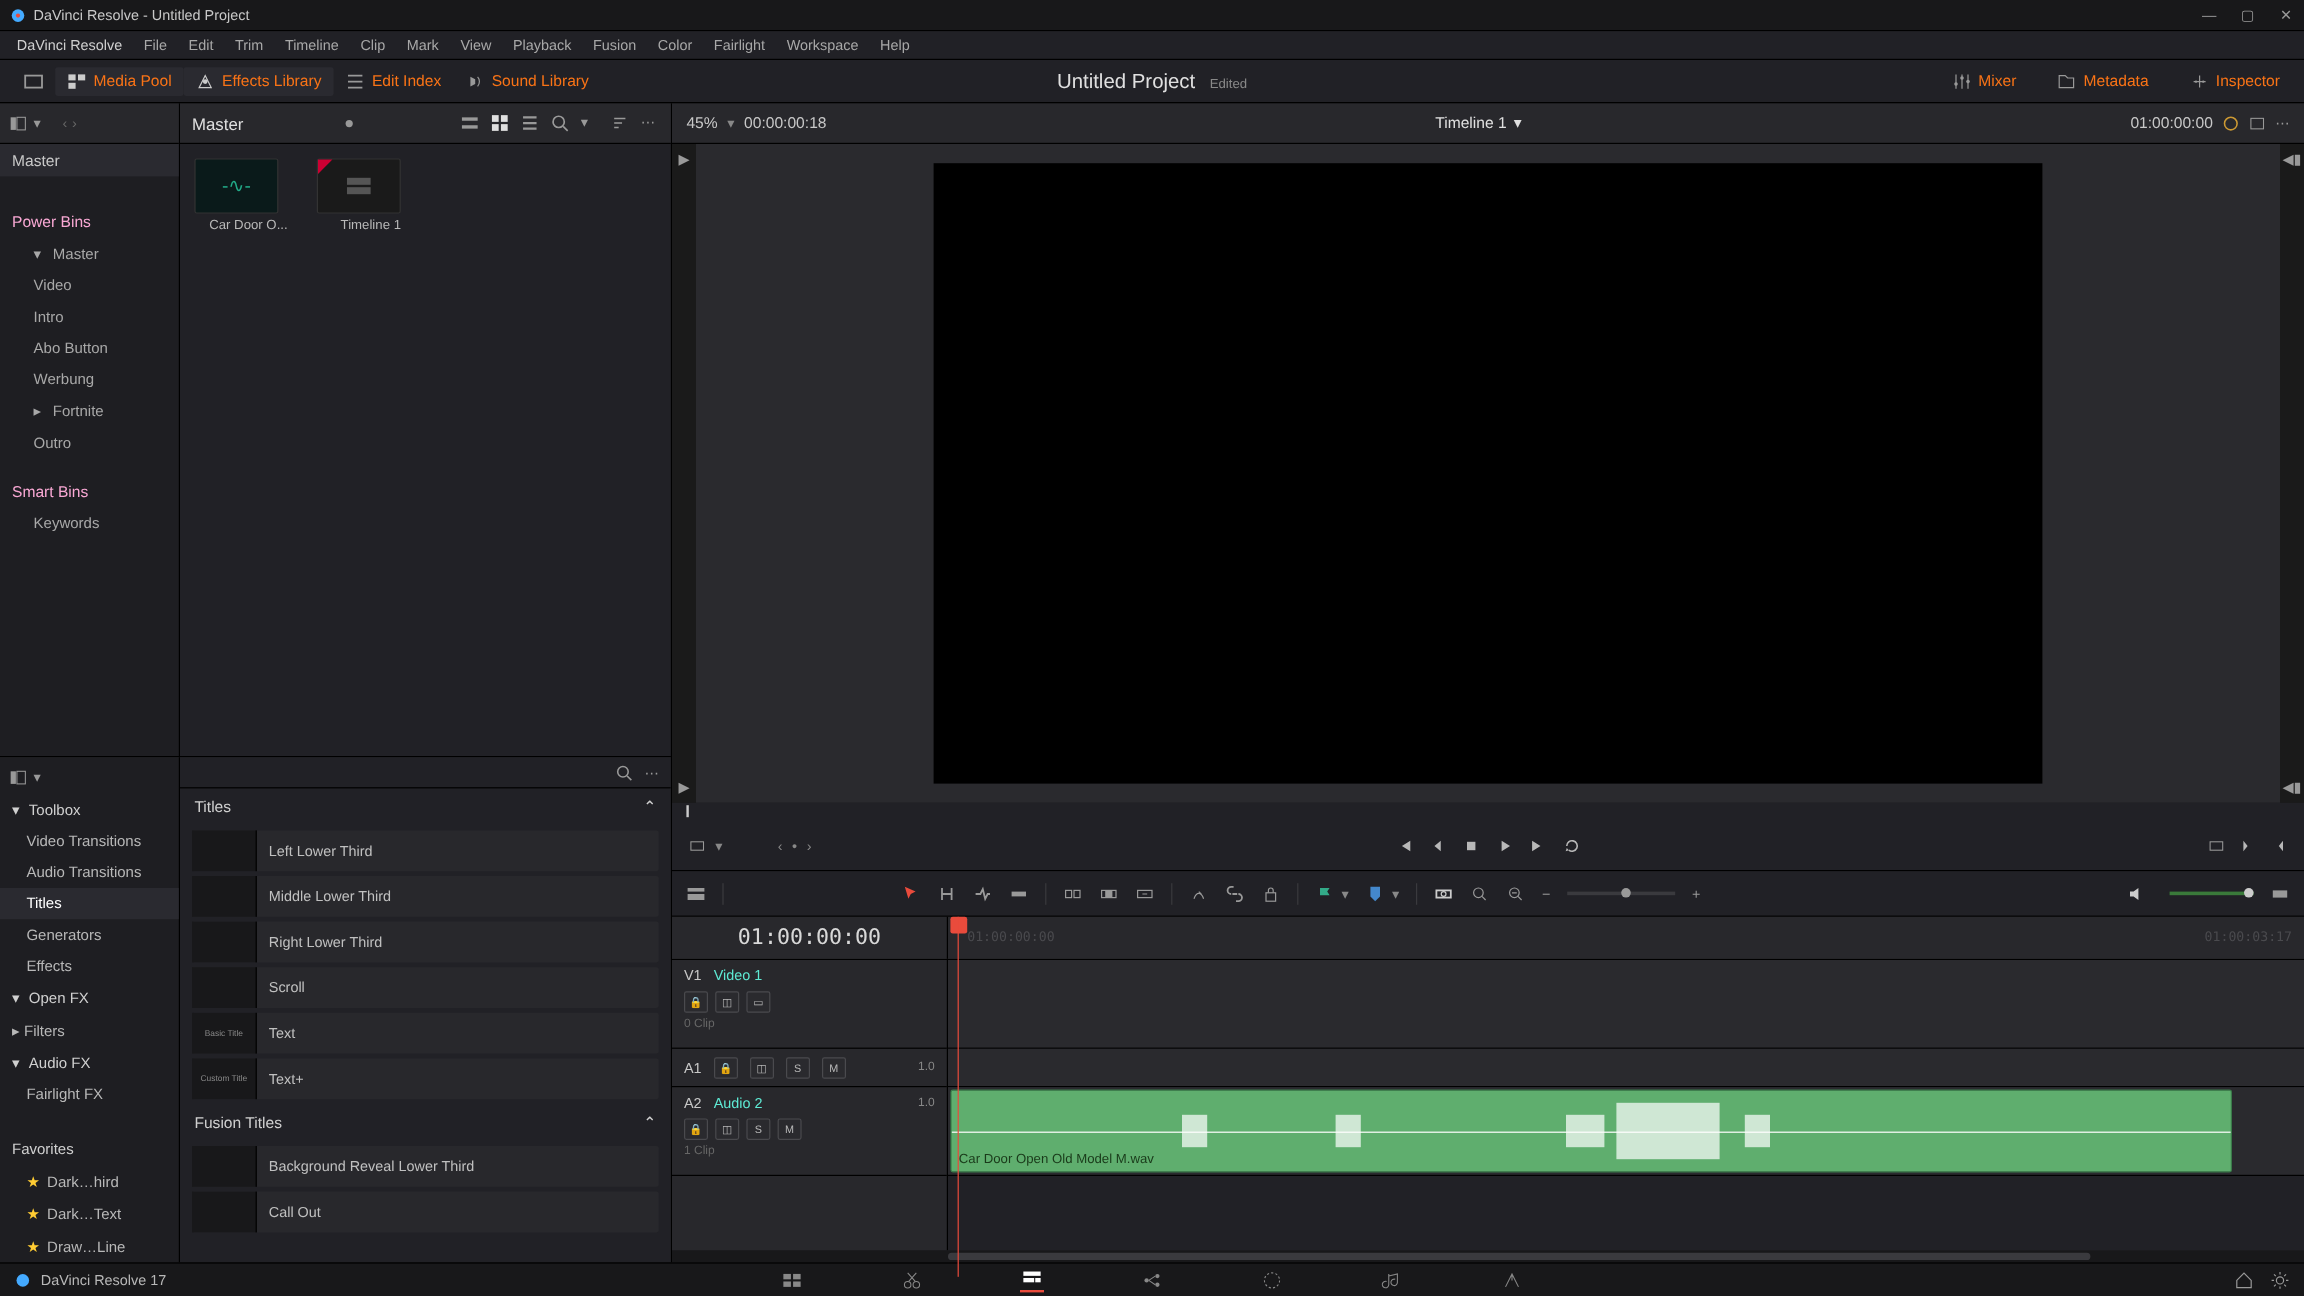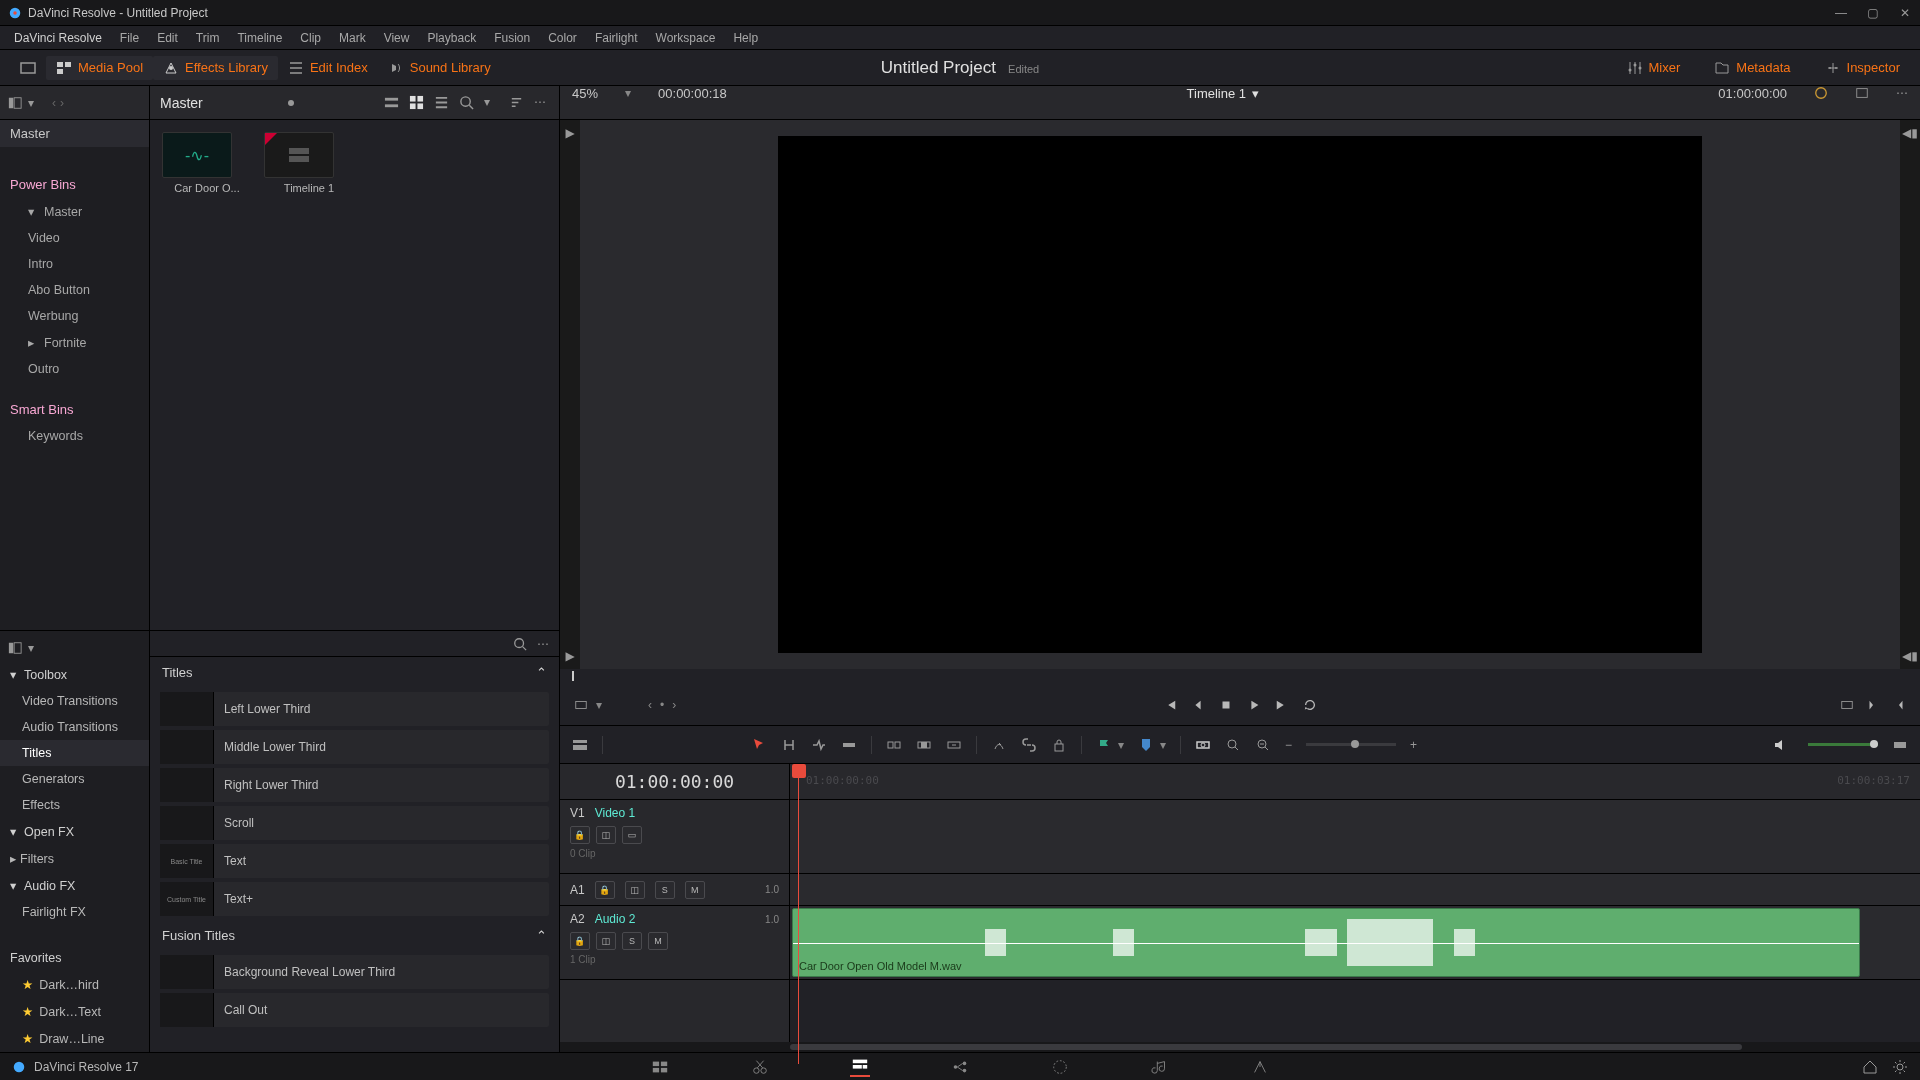--- a/index.html
+++ b/index.html
@@ -72,21 +72,21 @@
 
 .fx-list { flex: 1; background: #212126; overflow: hidden; }
 .fx-search { height: 26px; display: flex; align-items: center; justify-content: flex-end; padding: 0 10px; gap: 10px; border-bottom: 1px solid #000; }
 .fx-cat { padding: 8px 12px; color: #d0d0d0; font-size: 13px; display: flex; justify-content: space-between; align-items: center; }
 .fx-item { display: flex; align-items: center; margin: 4px 10px; background: #28282c; border-radius: 2px; height: 34px; cursor: pointer; }
 .fx-item .preview { width: 54px; height: 100%; background: #18181a; display: flex; align-items: center; justify-content: center; font-size: 7px; color: #888; border-right: 1px solid #000; }
 .fx-item .label { padding: 0 10px; color: #c0c0c0; font-size: 12px; }
 
 
 .viewer-area { height: 640px; display: flex; flex-direction: column; border-bottom: 1px solid #000; }
-.viewer-toolbar { height: 34px; display: flex; align-items: flex-start; padding: 0 12px; background: #28282c; border-bottom: 1px solid #000; gap: 27px; }
+.viewer-toolbar { height: 34px; display: flex; align-items: center; padding: 0 12px; background: #28282c; border-bottom: 1px solid #000; gap: 8px; }
 .viewer-toolbar .zoom { color: #c8c8c8; font-size: 13px; }
 .viewer-toolbar .tc { color: #c8c8c8; font-size: 13px; }
 .viewer-toolbar .tlname { color: #e0e0e0; font-size: 13px; display: flex; align-items: center; gap: 6px; }
 .viewer-toolbar .spacer { flex: 1; }
 .viewer-canvas { flex: 1; background: #2a2a2e; position: relative; display: flex; align-items: center; justify-content: center; }
 .viewer-black { width: 70%; height: 94%; background: #000; }
 .viewer-side { width: 20px; display: flex; flex-direction: column; justify-content: space-between; padding: 6px 0; }
 .viewer-wrap { display: flex; flex: 1; }
 .scrub { height: 16px; background: #212126; position: relative; }
 .scrub .mark { position: absolute; left: 12px; top: 2px; width: 2px; height: 10px; background: #ccc; }

